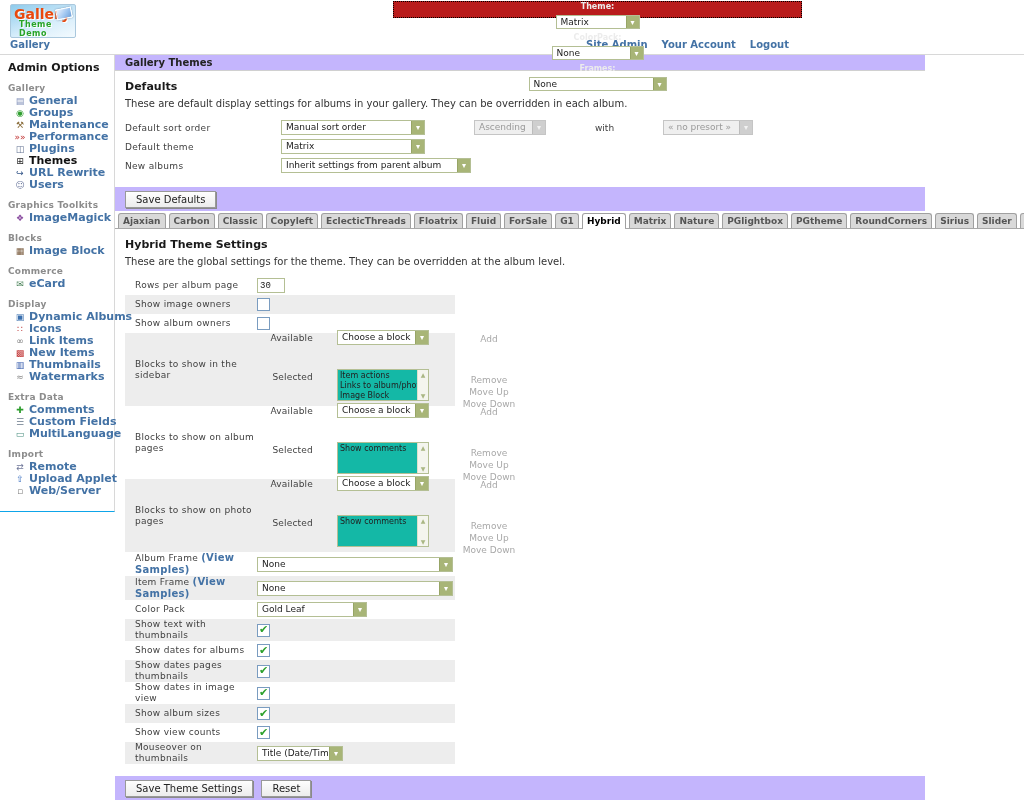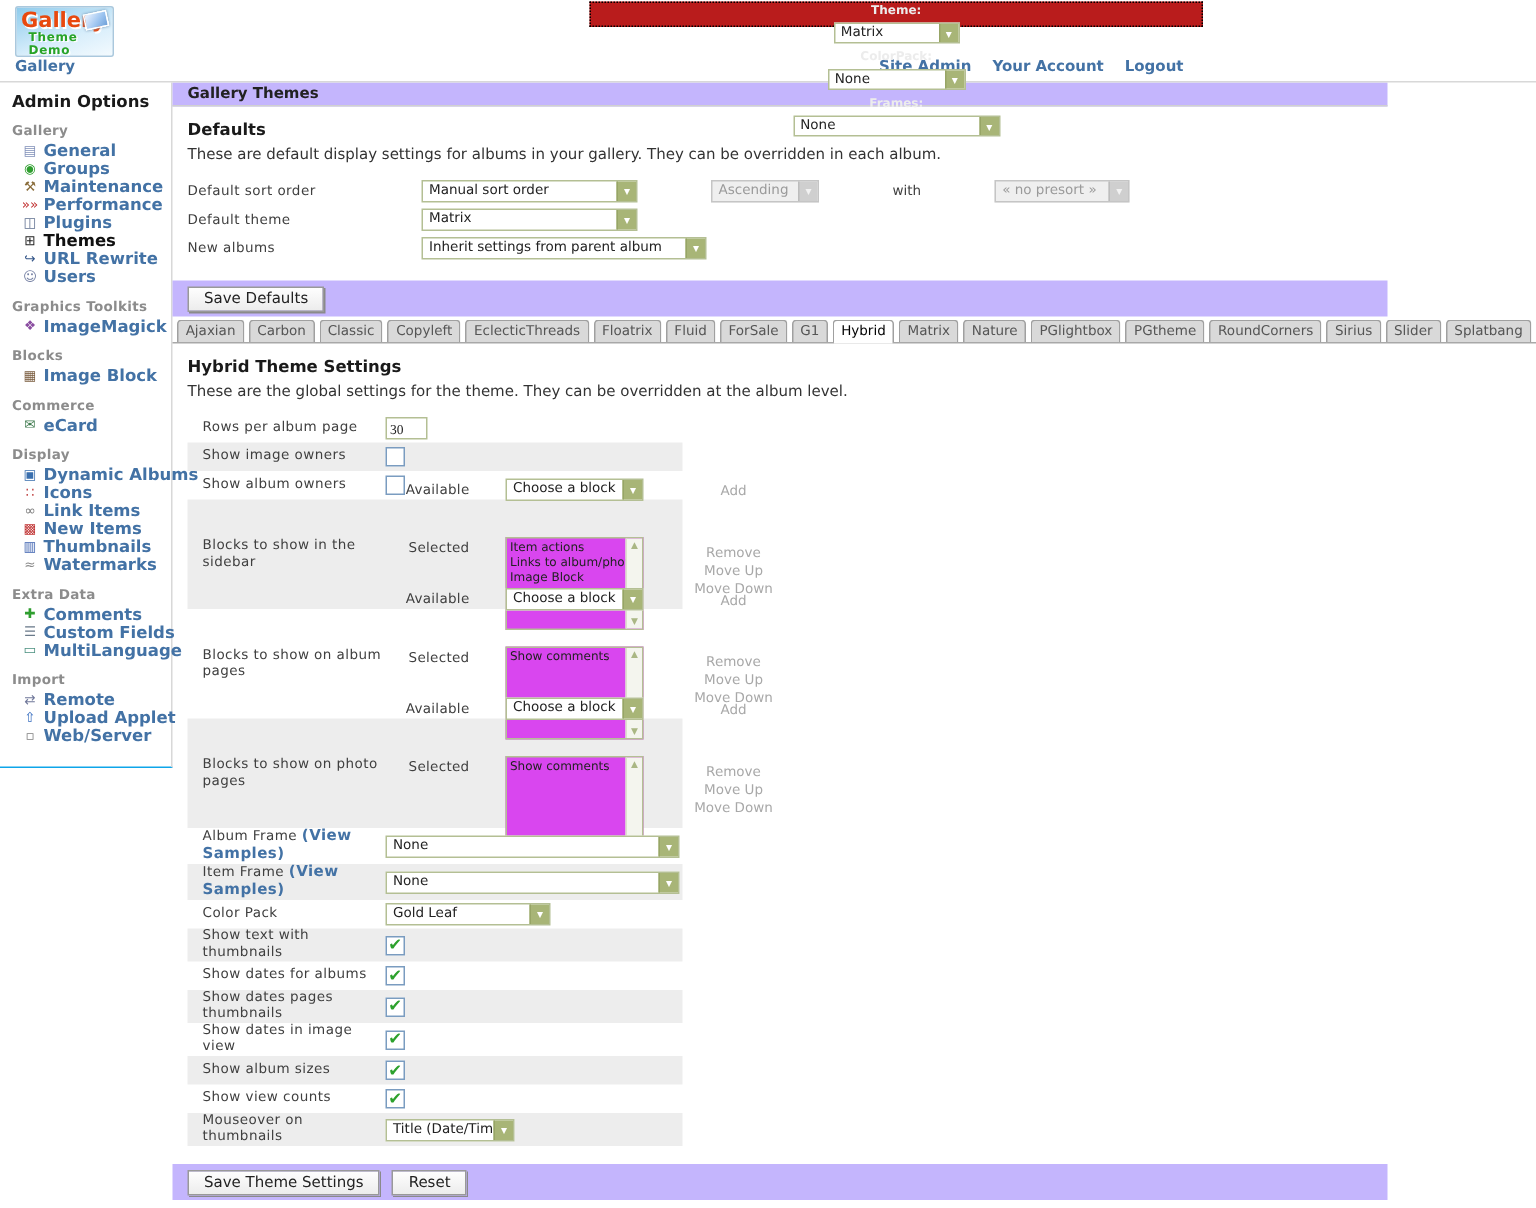--- a/index.html
+++ b/index.html
@@ -51,41 +51,41 @@
   h3.sec-h{font-size:11px;color:#1a1a1a;margin:3px 0 5px;}
   p.sec-p{font-size:10px;color:#333;margin:0 0 9px;}
 
   .drow{display:flex;align-items:center;height:19px;gap:44px;}
   .dlabel{width:112px;flex:0 0 112px;color:#3f3f3f;font-size:9px;letter-spacing:0.3px;}
   .drow .gsel{margin-right:5px;}
   .with{margin:0 5px 0 0;color:#3f3f3f;font-size:9px;}
 
   
   .tabs{display:flex;margin-top:2px;padding-left:3px;border-bottom:1px solid #a8a8a8;height:16px;align-items:flex-end;width:909px;}
-  .tab{flex:1 1 auto;text-align:center;font-size:9px;font-weight:normal;color:#555;background:#d9d9d9;border:1px solid #a0a0a0;border-bottom:none;border-radius:3px 3px 0 0;padding:2px 4px 1px;margin-right:3px;white-space:nowrap;cursor:pointer;height:15px;position:relative;}
+  .tab{flex:1 1 auto;text-align:center;font-size:9px;font-weight:bold;color:#555;background:#d9d9d9;border:1px solid #a0a0a0;border-bottom:none;border-radius:3px 3px 0 0;padding:2px 4px 1px;margin-right:3px;white-space:nowrap;cursor:pointer;height:15px;position:relative;}
   .tab.active{background:#fff;color:#000;}
   .tab.active::after{content:"";position:absolute;left:0;right:0;bottom:-1px;height:1px;background:#fff;}
 
   
   .settings-table{margin-top:2px;}
   .srow{display:flex;align-items:center;width:330px;min-height:19px;padding-left:10px;}
   .srow:nth-child(even){background:#ededed;}
   .slabel{width:122px;flex:0 0 122px;color:#3f3f3f;font-size:9px;letter-spacing:0.3px;line-height:11px;}
   .vs-link{font-size:9px;}
-  .tinput{width:28px;height:15px;border:1px solid #b4bf94;font-family:Liberation Serif, serif;font-size:9px;padding:1px 2px;color:#222;}
+  .tinput{width:28px;height:15px;border:1px solid #b4bf94;font-family:Liberation Mono, monospace;font-size:9px;padding:1px 2px;color:#222;}
   .cb{width:13px;height:13px;border:1px solid #7a9cc0;background:#fff;display:inline-flex;align-items:center;justify-content:center;cursor:pointer;}
   .cb.on::after{content:"✔";color:#2da12d;font-size:11px;line-height:1;margin-top:-1px;}
 
   .srow.blocks{height:73px;}
   .bgrid{display:grid;grid-template-columns:56px 92px 72px;column-gap:6px;row-gap:5px;align-items:start;gap:24px;}
   .blab{text-align:right;color:#3f3f3f;font-size:9px;padding-top:3px;letter-spacing:0.2px;}
   .bact{color:#a8a8a8;font-size:9px;text-align:center;display:block;line-height:12px;cursor:default;}
   .bact.add{padding-top:3px;}
   .bacts{padding-top:5px;}
-  .listbox{width:92px;height:62px;border:1px solid #b4bf94;background:#d946ef;display:flex;cursor:pointer;}
+  .listbox{width:92px;height:32px;border:1px solid #b4bf94;background:#14b8a6;display:flex;cursor:pointer;}
   .lb-items{flex:1;overflow:hidden;padding:1px 2px;}
   .lb-item{font-size:8px;line-height:10px;white-space:nowrap;color:#222;}
   .lb-scroll{width:11px;flex:0 0 11px;border-left:1px solid #dde0cc;display:flex;flex-direction:column;justify-content:space-between;align-items:center;background:#f4f5ee;}
   .lb-up,.lb-dn{font-size:6px;color:#aab784;padding:1px 0;}
 </style>
 </head>
 <body>
 
 <div class="page">
 

